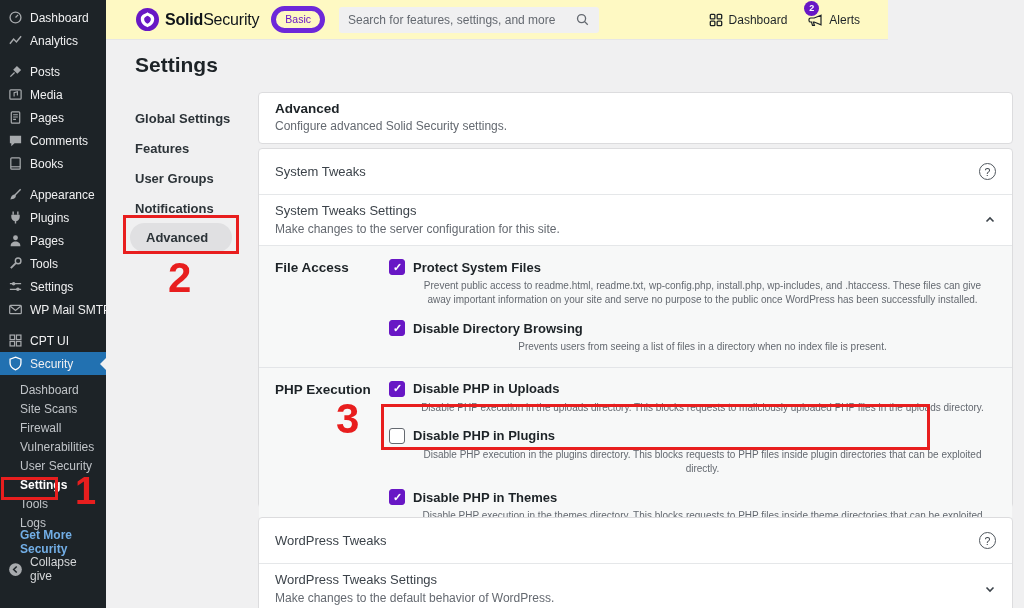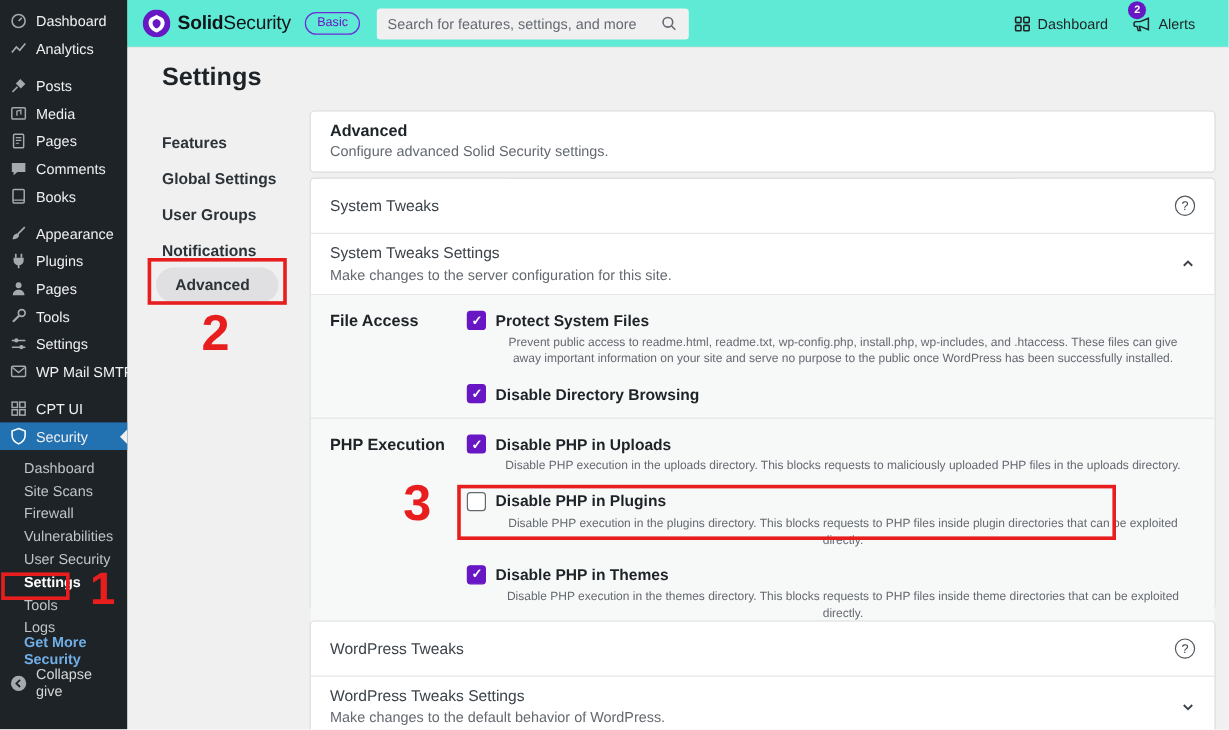--- a/index.html
+++ b/index.html
@@ -15,25 +15,25 @@
   .sb-item.active { background:#2271b1; position:relative; }
   .sb-item.active .icon { color:#fff; }
   .sb-item.active::after { content:""; position:absolute; right:0; top:50%; transform:translateY(-50%); border:6px solid transparent; border-right-color:#f0f0f1; }
   .sb-sub { padding:5px 0 6px 0; }
   .sb-sub-item { display:flex; align-items:center; height:19px; padding-left:20px; font-size:12px; color:#c0c4c8; cursor:pointer; position:relative; }
   .sb-sub-item.current { color:#fff; font-weight:bold; }
   .sb-sub-item.promo { color:#72aee6; font-weight:bold; }
   .collapse-item { display:flex; align-items:center; height:24px; padding:0 8px; gap:7px; font-size:12px; color:#d5d7d9; cursor:pointer; }
 
   
-  #topbar { position:absolute; left:106px; top:0; width:918px; height:40px; background:#5eead4; border-bottom:1px solid #e6e6e6; display:flex; align-items:center; padding-left:13px; z-index:5; }
+  #topbar { position:absolute; left:106px; top:0; width:782px; height:40px; background:#fef9c3; border-bottom:1px solid #e6e6e6; display:flex; align-items:center; padding-left:30px; z-index:5; }
   .brand { display:flex; align-items:center; gap:6px; }
   .brand-text { font-size:16px; letter-spacing:-0.2px; color:#0f1419; white-space:nowrap; }
   .brand-text b { font-weight:bold; }
-  .badge-basic { margin-left:6px; font-size:10.5px; color:#6817c5; border:1px solid #6d28d9; border-radius:999px; padding:2px 9px; line-height:1.2; }
+  .badge-basic { margin-left:6px; font-size:10.5px; color:#6817c5; border:5px solid #6d28d9; border-radius:999px; padding:2px 9px; line-height:1.2; }
   .search { margin-left:14px; width:260px; height:26px; background:#f0f0f1; border-radius:3px; display:flex; align-items:center; padding:0 9px; }
   .search input { flex:1; border:none; background:transparent; outline:none; font-size:12px; color:#50575e; font-family:"Liberation Sans",sans-serif; }
   .search input::placeholder { color:#646970; opacity:1; }
   .top-right { margin-left:auto; display:flex; align-items:center; gap:20px; padding-right:28px; font-size:12px; color:#1d2327; }
   .top-link { display:flex; align-items:center; gap:6px; cursor:pointer; position:relative; }
   .alert-badge { position:absolute; top:-11px; left:-3px; width:15px; height:15px; border-radius:50%; background:#6817c5; color:#fff; font-size:9px; font-weight:bold; display:flex; align-items:center; justify-content:center; }
 
   
   .page-title { position:absolute; left:135px; top:53px; font-size:21px; font-weight:600; color:#1d2327; }
   #subnav { position:absolute; left:130px; top:103px; width:118px; }
@@ -307,24 +307,24 @@
             </svg>
           </span>
         <span>Alerts</span>
       </div>
     </div>
   </div>
 
   <div class="page-title">Settings</div>
   <div id="subnav">
     <div class="subnav-item">
+        <span>Global Settings</span>
+      </div>
+    <div class="subnav-item">
         <span>Features</span>
-      </div>
-    <div class="subnav-item">
-        <span>Global Settings</span>
       </div>
     <div class="subnav-item">
         <span>User Groups</span>
       </div>
     <div class="subnav-item">
         <span>Notifications</span>
       </div>
     <div class="subnav-item pill">
         <span>Advanced</span>
       </div>
@@ -360,20 +360,21 @@
               <span class="cb" data-state="checked"></span>
               <span class="opt-label">Protect System Files</span>
             </div>
             <div class="opt-desc">Prevent public access to readme.html, readme.txt, wp-config.php, install.php, wp-includes, and .htaccess. These files can give away important information on your site and serve no purpose to the public once WordPress has been successfully installed.</div>
           </div>
           <div class="option">
             <div class="opt-head">
               <span class="cb" data-state="checked"></span>
               <span class="opt-label">Disable Directory Browsing</span>
             </div>
+            <div class="opt-desc">Prevents users from seeing a list of files in a directory when no index file is present.</div>
           </div>
         </div>
       </div>
       <div class="group-row">
         <div class="group-label">PHP Execution</div>
         <div class="options">
           <div class="option">
             <div class="opt-head">
               <span class="cb" data-state="checked"></span>
               <span class="opt-label">Disable PHP in Uploads</span>

